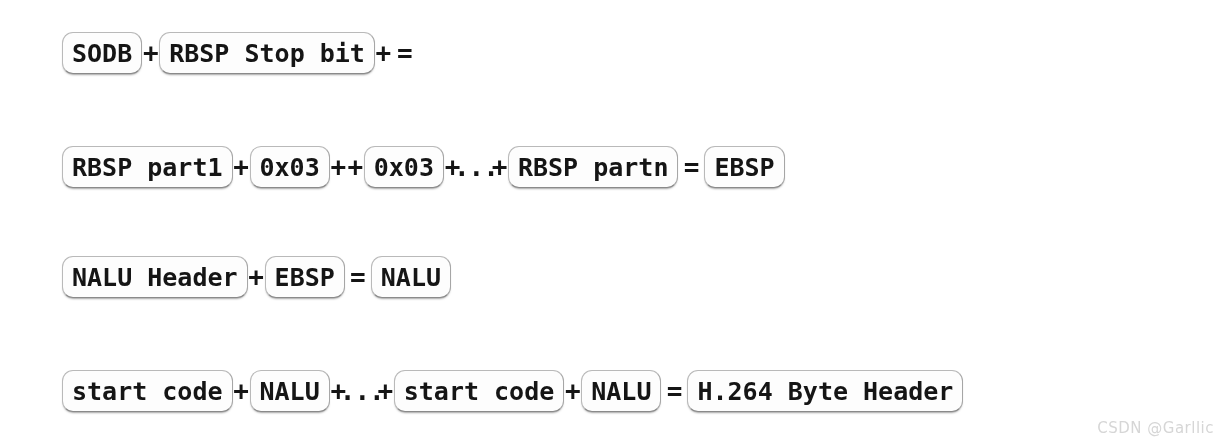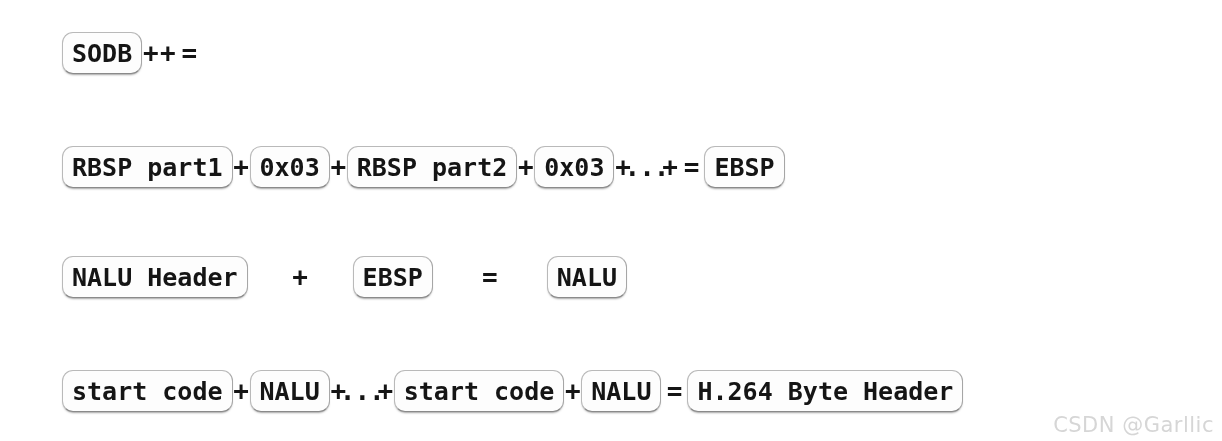--- a/index.html
+++ b/index.html
@@ -26,21 +26,21 @@
   .eq-row {
     position: absolute;
     left: 62px;
     display: flex;
     align-items: center;
     height: 44px;
   }
 
   .eq-row[data-row="0"] { top: 26px; }
   .eq-row[data-row="1"] { top: 140px; }
-  .eq-row[data-row="2"] { top: 250px; gap: 44px; }
+  .eq-row[data-row="2"] { top: 250px; }
   .eq-row[data-row="3"] { top: 364px; }
 
   
   .token {
     display: inline-flex;
     align-items: center;
     justify-content: center;
     box-sizing: border-box;
     height: 42px;
     padding: 0 9px;
@@ -73,47 +73,48 @@
   }
   .op.plus   { width: 17px; }
   .op.equals { width: 26px; }
   .op.ellipsis { width: 30px; letter-spacing: -1px; }
 
   #watermark {
     position: absolute;
     right: 8px;
     bottom: 4px;
     font-family: "DejaVu Sans", sans-serif;
-    font-size: 21px;
+    font-size: 15px;
     color: #d6d6d6;
     white-space: pre;
     letter-spacing: 0.5px;
   }
 </style>
 </head>
 <body>
 
 <div id="diagram">
     <div class="eq-row" data-row="0">
       <span class="token">SODB</span>
       <span class="op plus">+</span>
+      <span class="token">RBSP Stop bit</span>
       <span class="op plus">+</span>
       <span class="op equals">=</span>
     </div>
     <div class="eq-row" data-row="1">
       <span class="token">RBSP part1</span>
       <span class="op plus">+</span>
       <span class="token">0x03</span>
       <span class="op plus">+</span>
-      <span class="token">RBSP part2</span>
       <span class="op plus">+</span>
       <span class="token">0x03</span>
       <span class="op plus">+</span>
       <span class="op ellipsis">...</span>
       <span class="op plus">+</span>
+      <span class="token">RBSP partn</span>
       <span class="op equals">=</span>
       <span class="token">EBSP</span>
     </div>
     <div class="eq-row" data-row="2">
       <span class="token">NALU Header</span>
       <span class="op plus">+</span>
       <span class="token">EBSP</span>
       <span class="op equals">=</span>
       <span class="token">NALU</span>
     </div>

